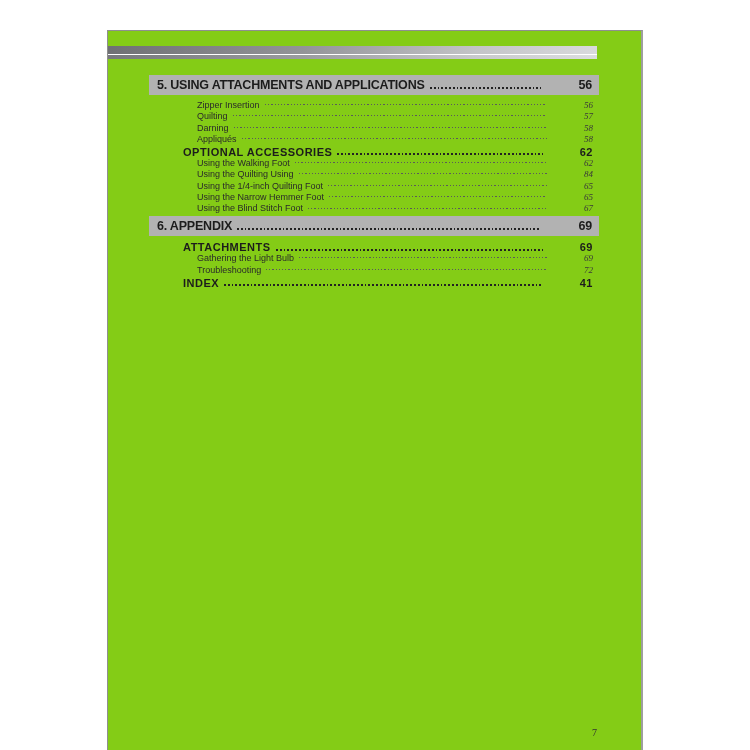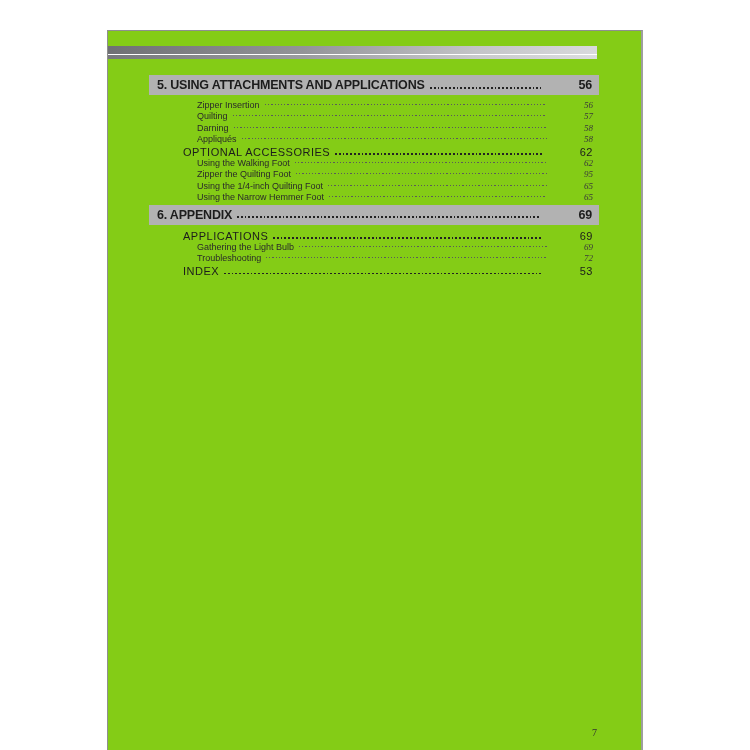--- a/index.html
+++ b/index.html
@@ -62,21 +62,21 @@
     font-size: 12.5px;
     letter-spacing: -0.2px;
     color: var(--ink, #1c1c1c);
     padding: 0 7px 2px 8px;
     margin-bottom: 5px;
   }
   .l1 {
     margin-left: 75px;
     width: 410px;
     height: 12.5px;
-    font-weight: normal;
+    font-weight: bold;
     font-size: 11px;
     letter-spacing: 0.5px;
     color: var(--ink, #1c1c1c);
   }
   .l2 {
     margin-left: 89px;
     width: 396px;
     height: 11.4px;
     font-size: 9px;
     color: #2a2a2a;
@@ -155,55 +155,60 @@
         <span class="lbl">OPTIONAL ACCESSORIES</span>
         <span class="leader leader-bold"></span>
         <span class="num">62</span>
       </div>
       <div class="row l2">
         <span class="lbl">Using the Walking Foot</span>
         <span class="leader leader-fine"></span>
         <span class="num">62</span>
       </div>
       <div class="row l2">
-        <span class="lbl">Zipper the Quilting Foot</span>
-        <span class="leader leader-fine"></span>
-        <span class="num">95</span>
+        <span class="lbl">Using the Quilting Using</span>
+        <span class="leader leader-fine"></span>
+        <span class="num">84</span>
       </div>
       <div class="row l2">
         <span class="lbl">Using the 1/4-inch Quilting Foot</span>
         <span class="leader leader-fine"></span>
         <span class="num">65</span>
       </div>
       <div class="row l2">
         <span class="lbl">Using the Narrow Hemmer Foot</span>
         <span class="leader leader-fine"></span>
         <span class="num">65</span>
+      </div>
+      <div class="row l2">
+        <span class="lbl">Using the Blind Stitch Foot</span>
+        <span class="leader leader-fine"></span>
+        <span class="num">67</span>
       </div>
       <div class="row section-row gap-before-section">
         <span class="lbl">6. APPENDIX</span>
         <span class="leader leader-bold"></span>
         <span class="num">69</span>
       </div>
       <div class="row l1">
-        <span class="lbl">APPLICATIONS</span>
+        <span class="lbl">ATTACHMENTS</span>
         <span class="leader leader-bold"></span>
         <span class="num">69</span>
       </div>
       <div class="row l2">
         <span class="lbl">Gathering the Light Bulb</span>
         <span class="leader leader-fine"></span>
         <span class="num">69</span>
       </div>
       <div class="row l2">
         <span class="lbl">Troubleshooting</span>
         <span class="leader leader-fine"></span>
         <span class="num">72</span>
       </div>
       <div class="row l1">
         <span class="lbl">INDEX</span>
         <span class="leader leader-bold"></span>
-        <span class="num">53</span>
+        <span class="num">41</span>
       </div>
     </div>
 
   <div class="page-num">7</div>
 </div>
 
 </body></html>

